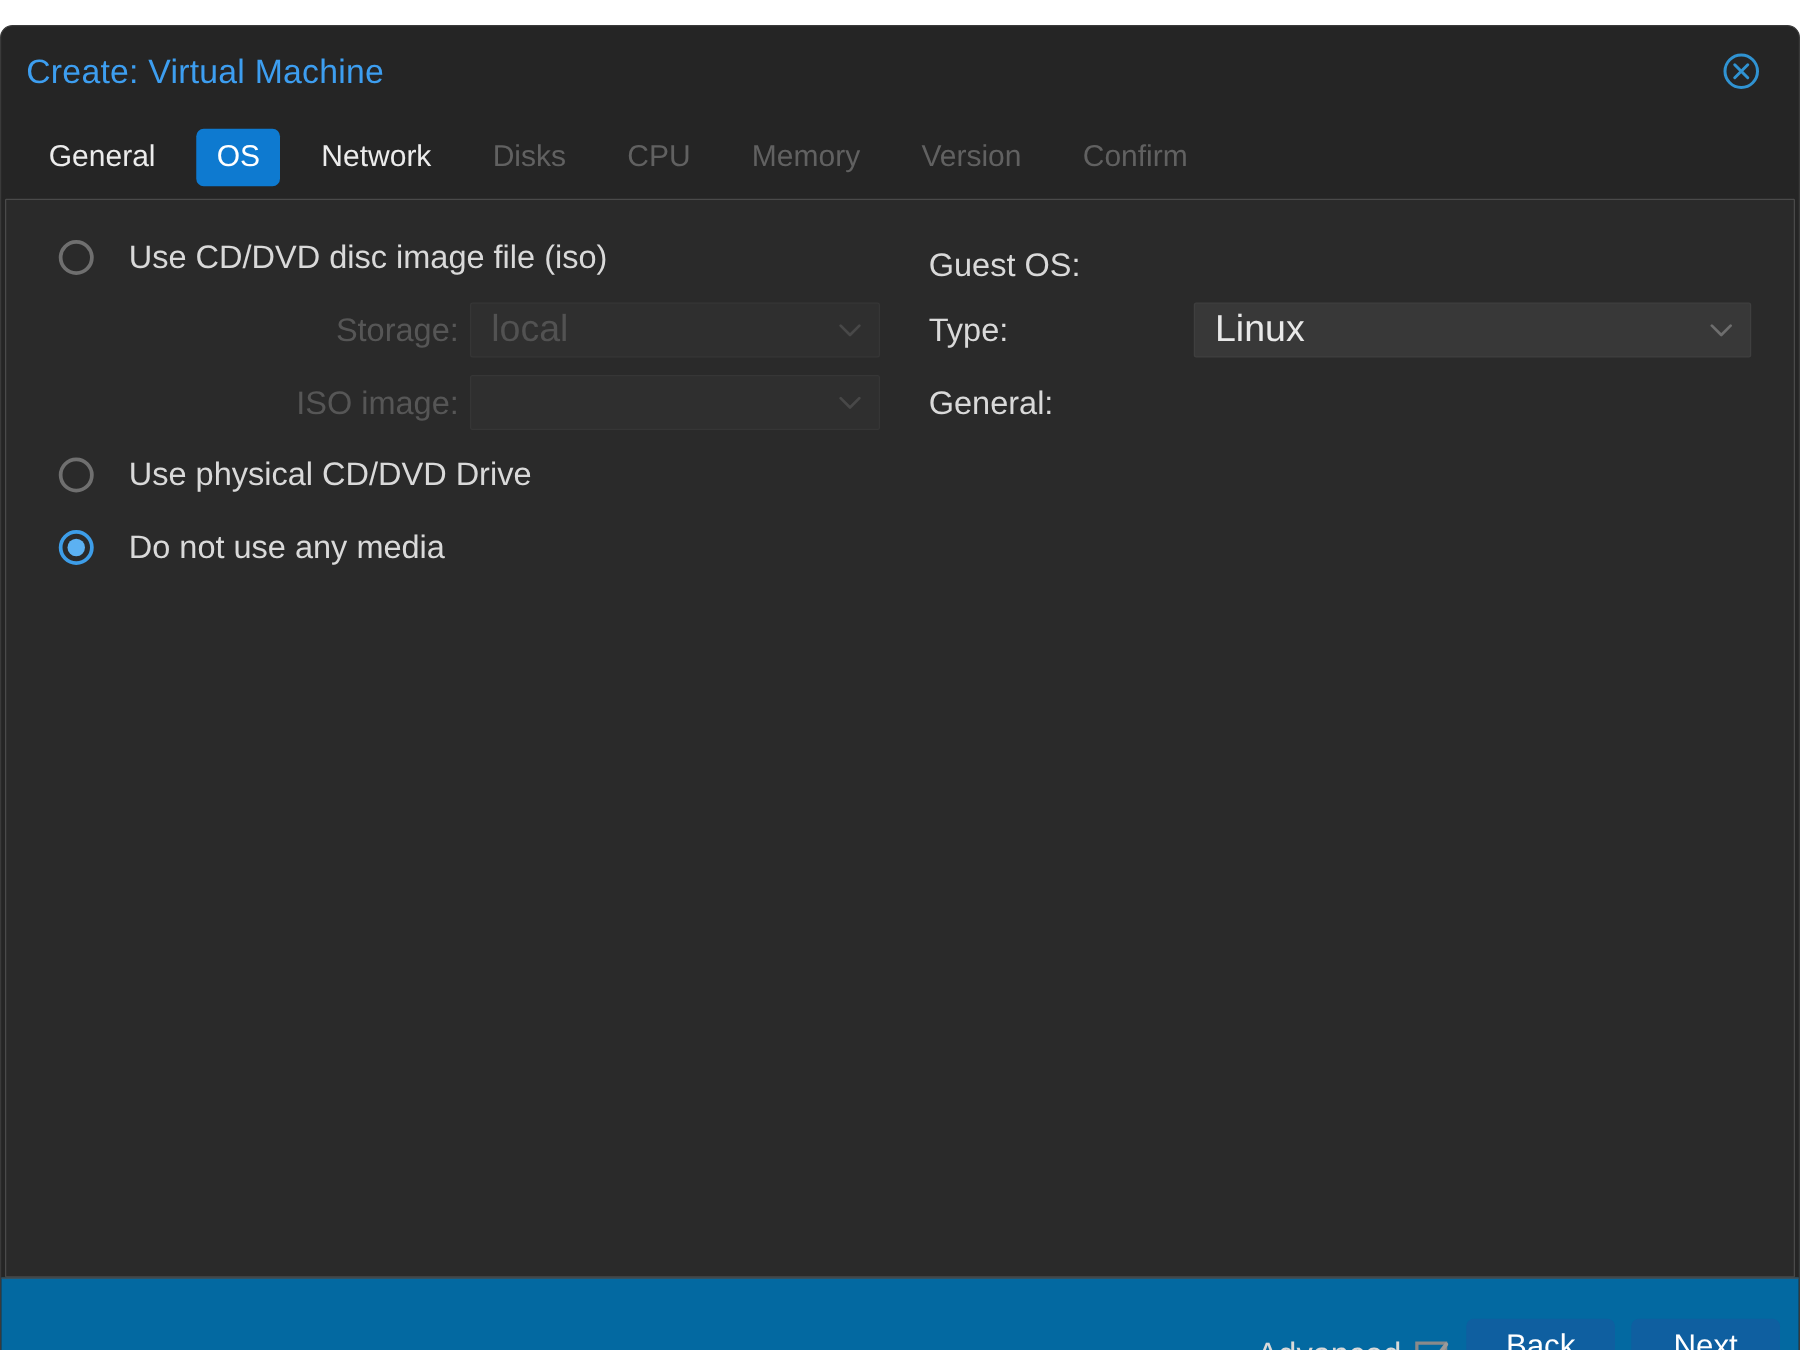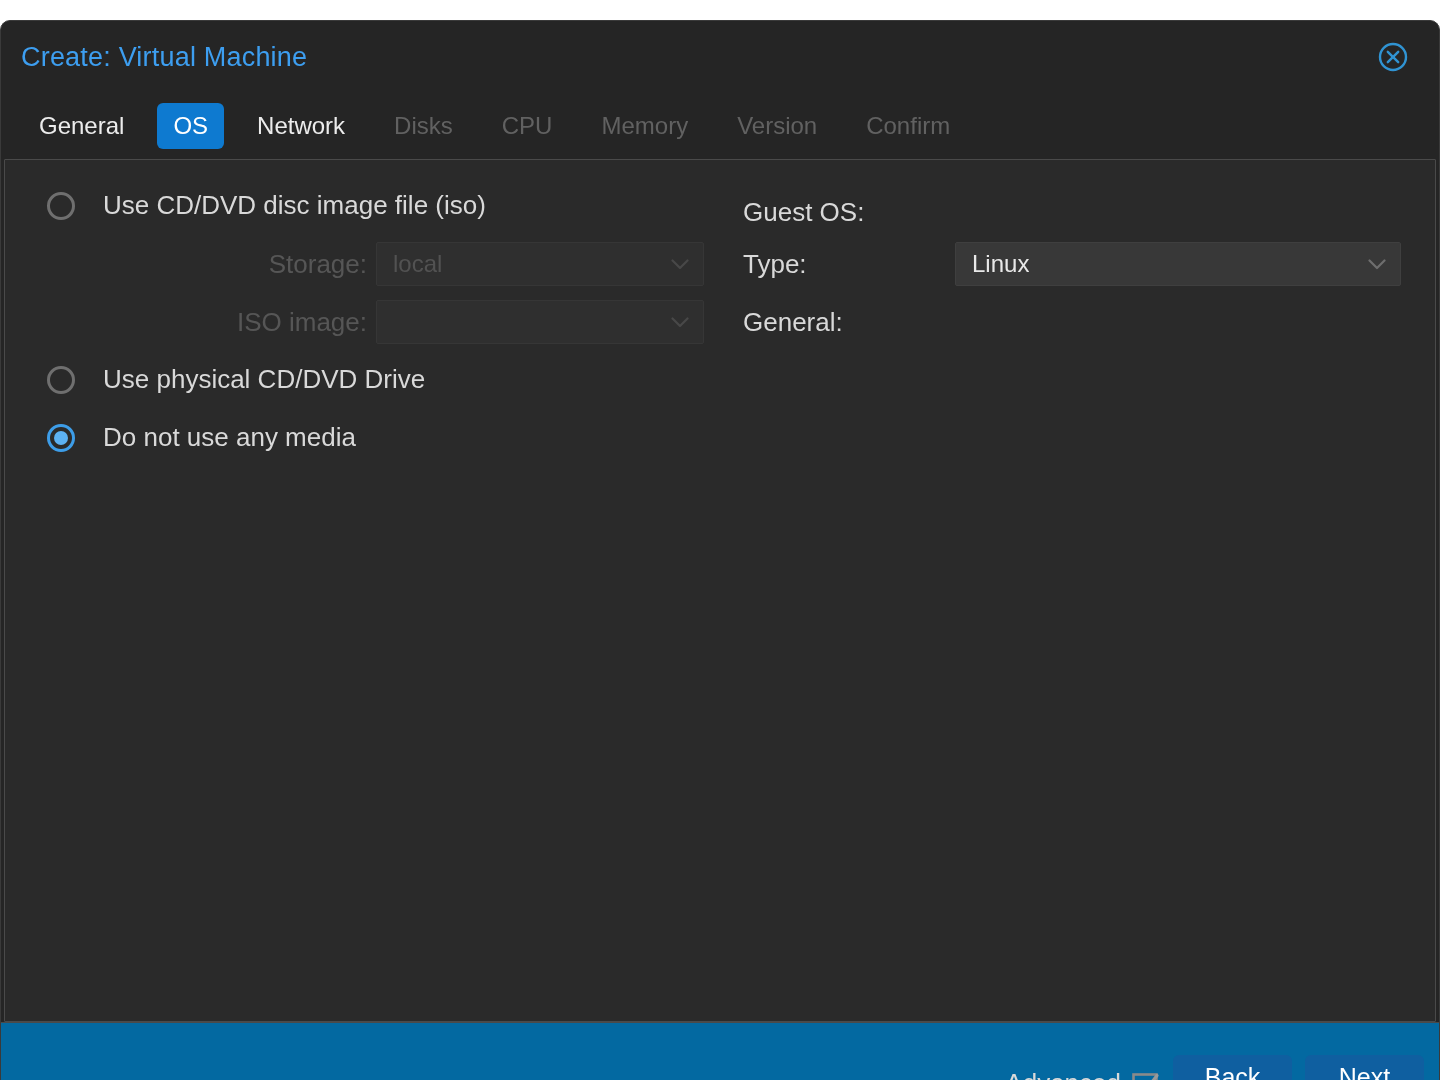--- a/index.html
+++ b/index.html
@@ -132,21 +132,21 @@
     justify-content: space-between;
     padding: 0 14px 0 16px;
     cursor: pointer;
   }
   .combo.disabled {
     background: #2f2f2f;
     border-color: #363636;
     cursor: default;
   }
   .combo .combo-value {
-    font-size: 24px;
+    font-size: 30px;
     color: #e8e8e8;
     white-space: nowrap;
     overflow: hidden;
   }
   .combo.disabled .combo-value { color: #525252; }
   .static-label {
     position: absolute;
     font-size: 26px;
     color: #d9d9d9;
     height: 44px;

